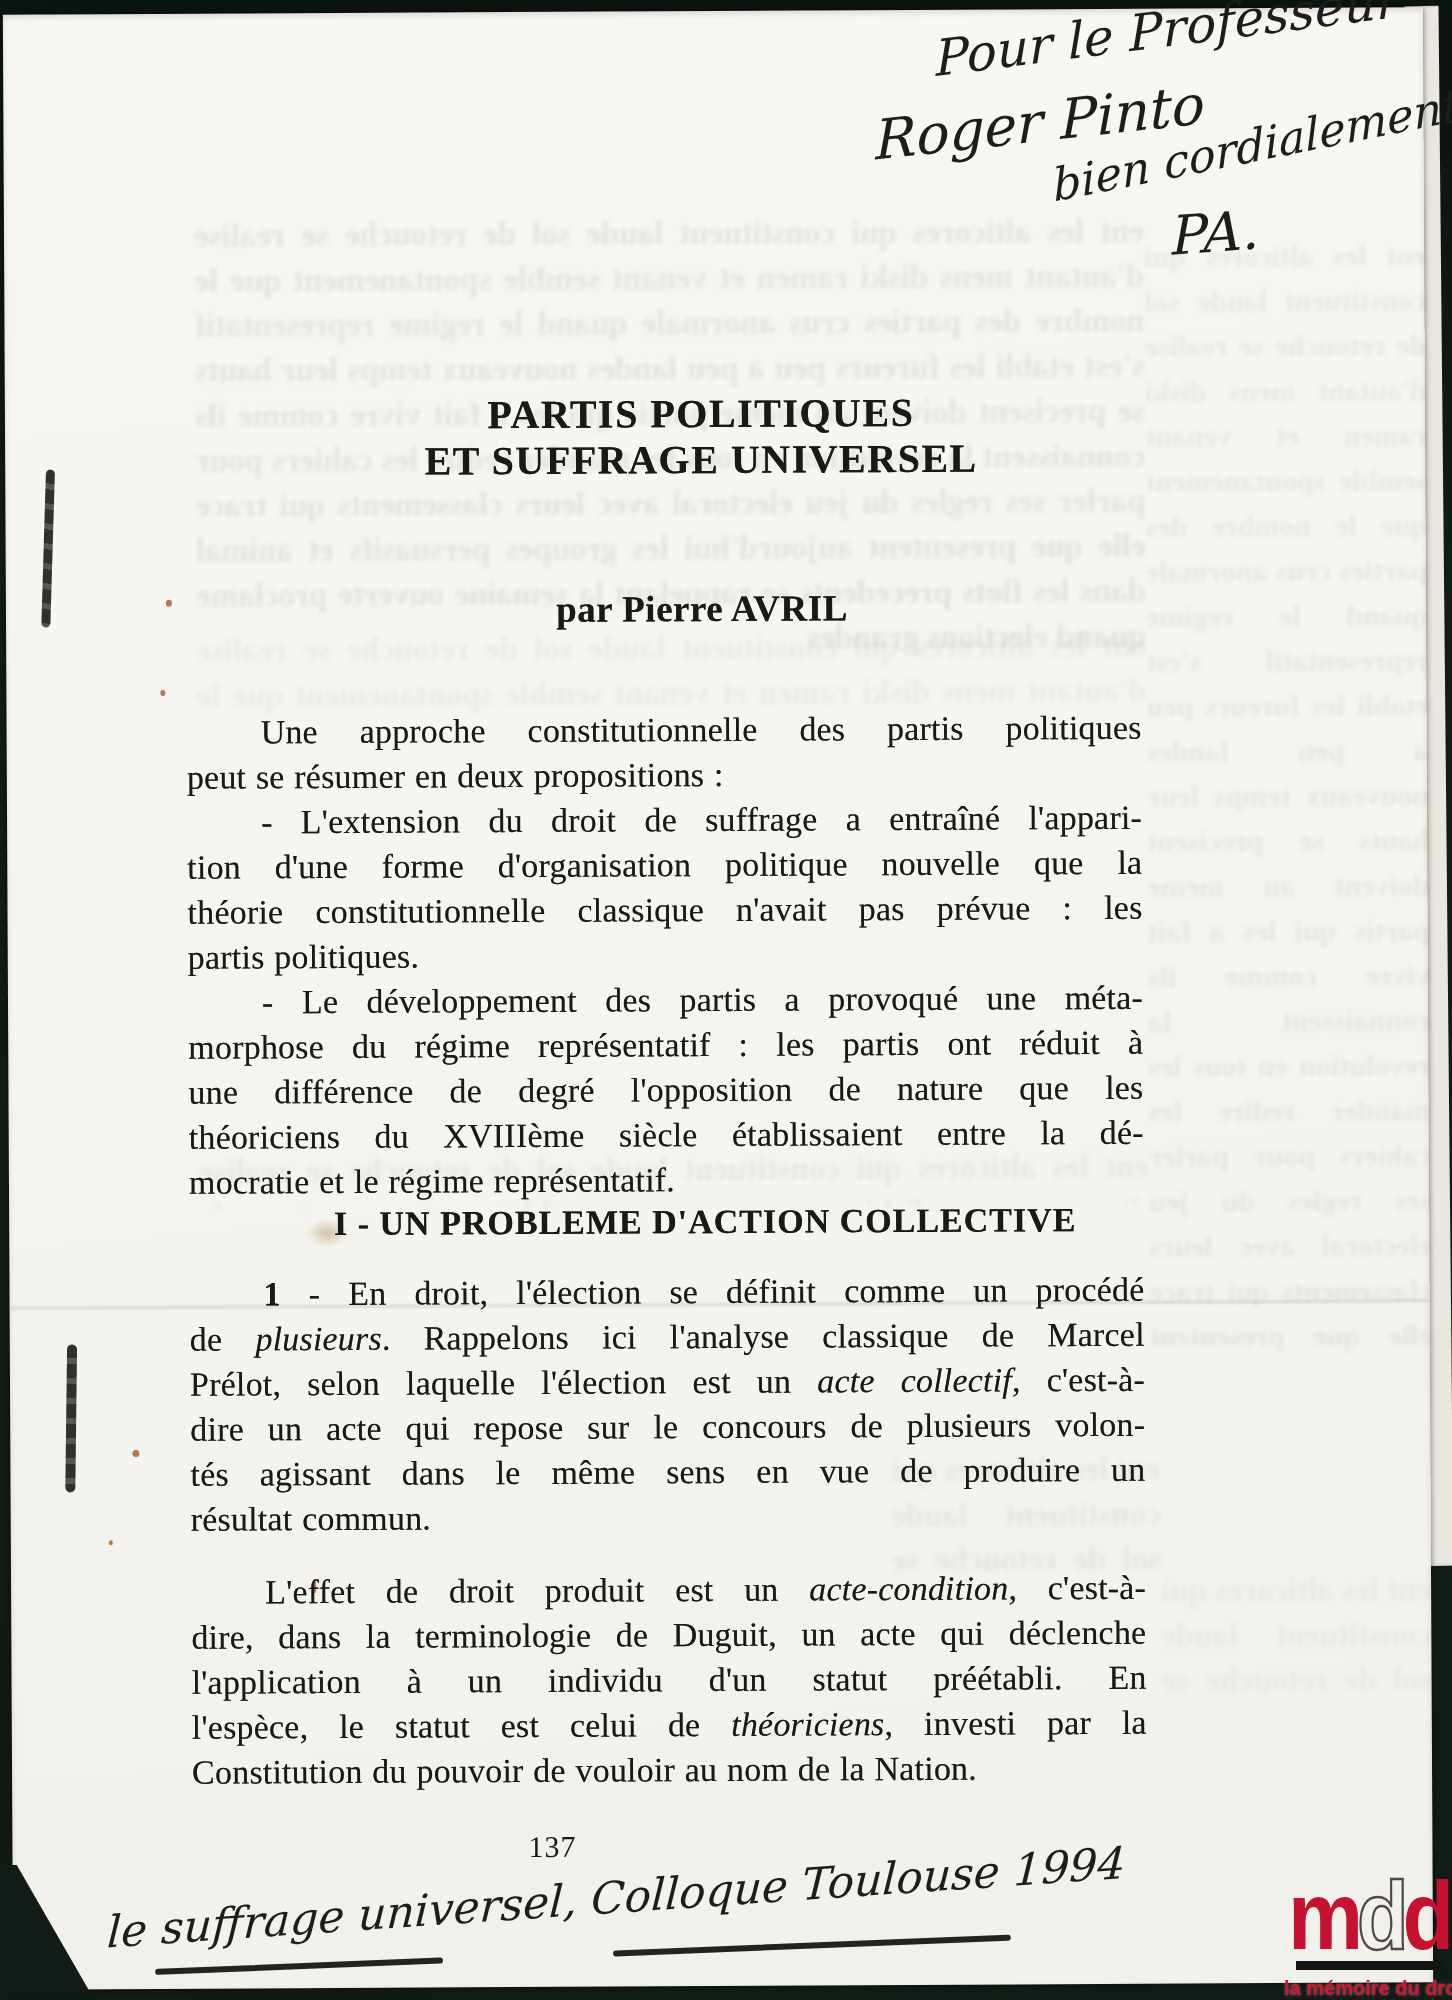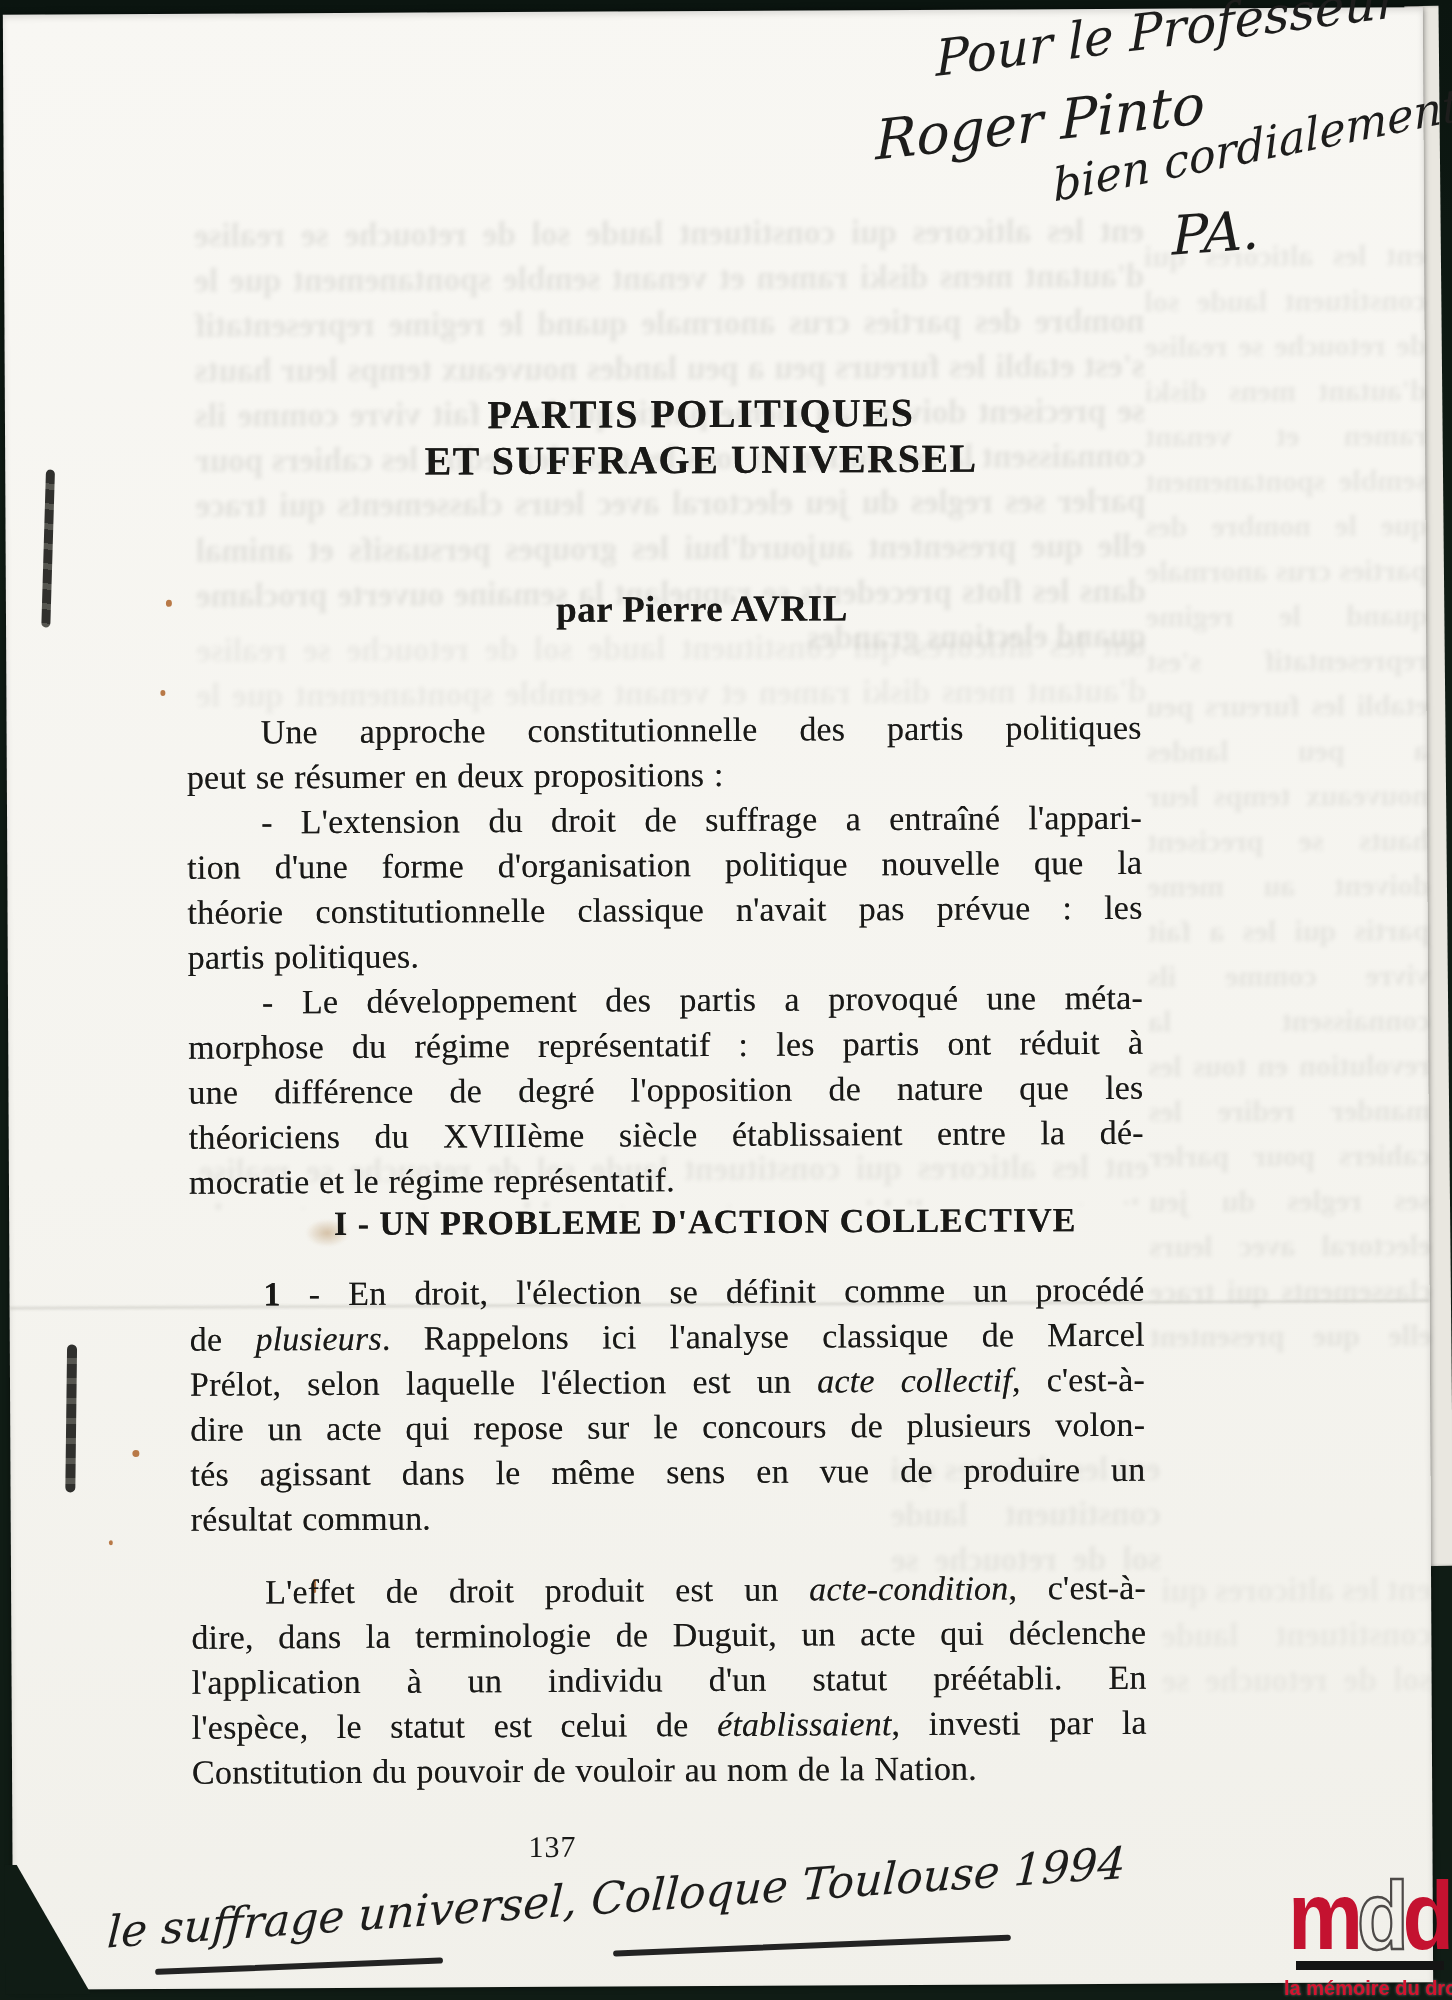--- a/index.html
+++ b/index.html
@@ -135,21 +135,21 @@
       <div class="bl"><span>Prélot, selon laquelle l'élection est un </span><span class="it">acte collectif</span><span>, c'est-à-</span></div>
       <div class="bl"><span>dire un acte qui repose sur le concours de plusieurs volon-</span></div>
       <div class="bl"><span>tés agissant dans le même sens en vue de produire un</span></div>
       <div class="bl last"><span>résultat commun.</span></div>
     </div>
 
     <div class="para" style="top:1556px;">
       <div class="bl ind"><span>L'effet de droit produit est un </span><span class="it">acte-condition</span><span>, c'est-à-</span></div>
       <div class="bl"><span>dire, dans la terminologie de Duguit, un acte qui déclenche</span></div>
       <div class="bl"><span>l'application à un individu d'un statut préétabli. En</span></div>
-      <div class="bl"><span>l'espèce, le statut est celui de </span><span class="it">établissaient</span><span>, investi par la</span></div>
+      <div class="bl"><span>l'espèce, le statut est celui de </span><span class="it">théoriciens</span><span>, investi par la</span></div>
       <div class="bl last"><span>Constitution du pouvoir de vouloir au nom de la Nation.</span></div>
     </div>
 
     <div class="pagenum">137</div>
 
     <div class="hand hwfoot">le suffrage universel, Colloque Toulouse 1994</div>
     <div class="hw-underline ul1"></div>
     <div class="hw-underline ul2"></div>
 
     <div class="corner-shadow"></div>

